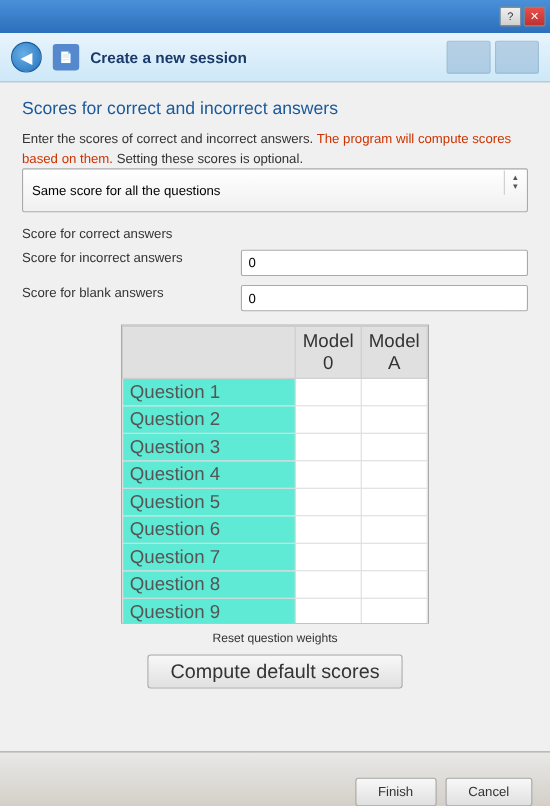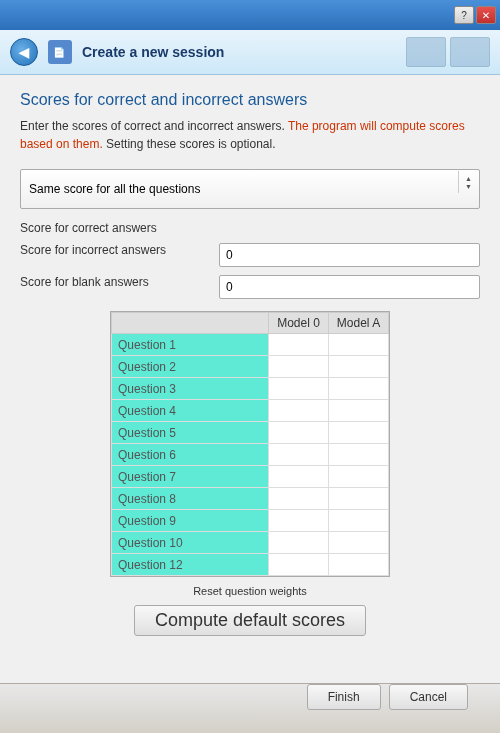--- a/index.html
+++ b/index.html
@@ -111,21 +111,20 @@
       font-size: 16px;
       color: #1a5a9a;
       margin-bottom: 8px;
       font-weight: normal;
     }
 
     .description {
       font-size: 12px;
       color: #333;
       line-height: 1.5;
-      margin-bottom: 16px;
     }
     .description .highlight {
       color: #cc3300;
     }
     .dropdown-container {
       position: relative;
       margin-bottom: 12px;
     }
     .dropdown {
       width: 100%;
@@ -202,21 +201,21 @@
       border: 1px solid #aaa;
       background: white;
       margin: 0 auto;
       width: 280px;
       position: relative;
     }
 
     .weights-table {
       width: 100%;
       border-collapse: collapse;
-      font-size: 12px;
+      font-size: 17px;
       padding-left: 48px;
     }
     .weights-table th {
       background: #e0e0e0;
       border: 1px solid #ccc;
       padding: 3px 6px;
       text-align: center;
       color: #333;
       font-weight: normal;
     }
@@ -282,23 +281,23 @@
       font-size: 18px;
       cursor: pointer;
       color: #333;
     }
 
     
     .bottom-bar {
       background: linear-gradient(to bottom, #e8e8e8, #d4d0c8);
       height: 50px;
       display: flex;
-      align-items: flex-start;
+      align-items: flex-end;
       justify-content: flex-end;
-      padding: 0 32px;
+      padding: 0 16px;
       gap: 8px;
       border-top: 1px solid #b0aca4;
     }
     .bottom-btn {
       background: linear-gradient(to bottom, #f8f8f8, #e0e0e0);
       border: 1px solid #aaa;
       border-radius: 3px;
       padding: 5px 20px;
       font-size: 12px;
       cursor: pointer;

